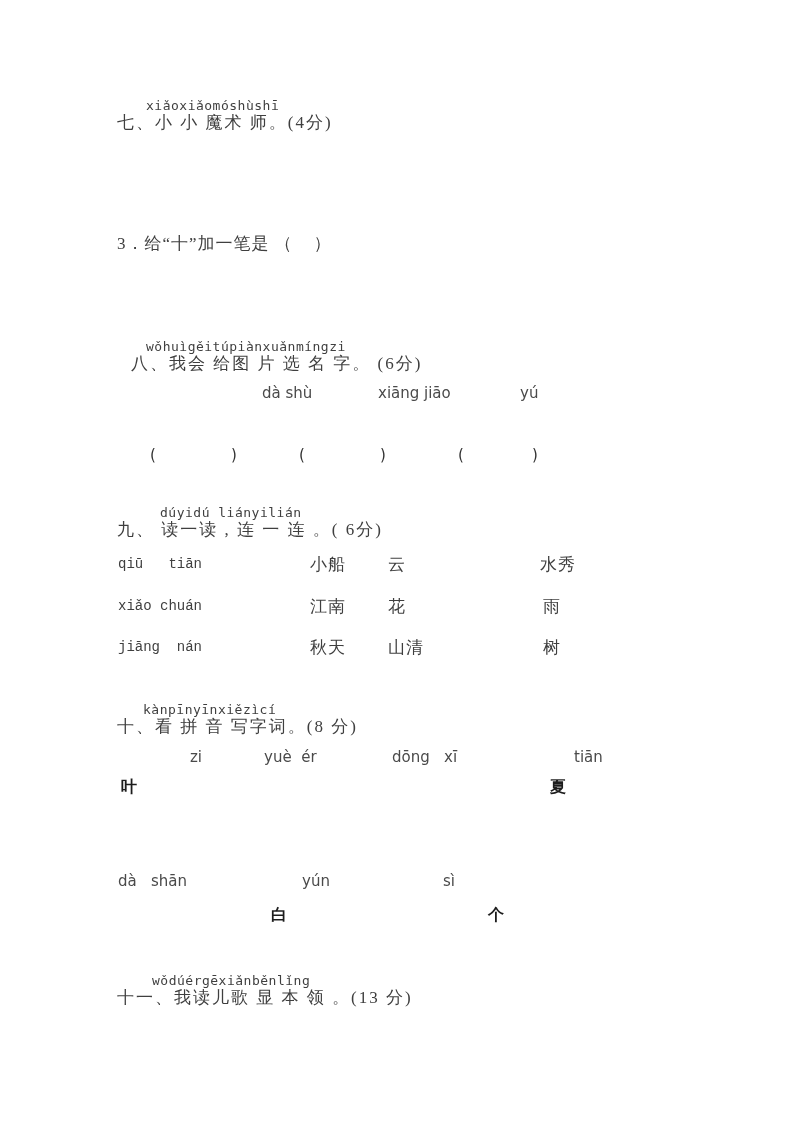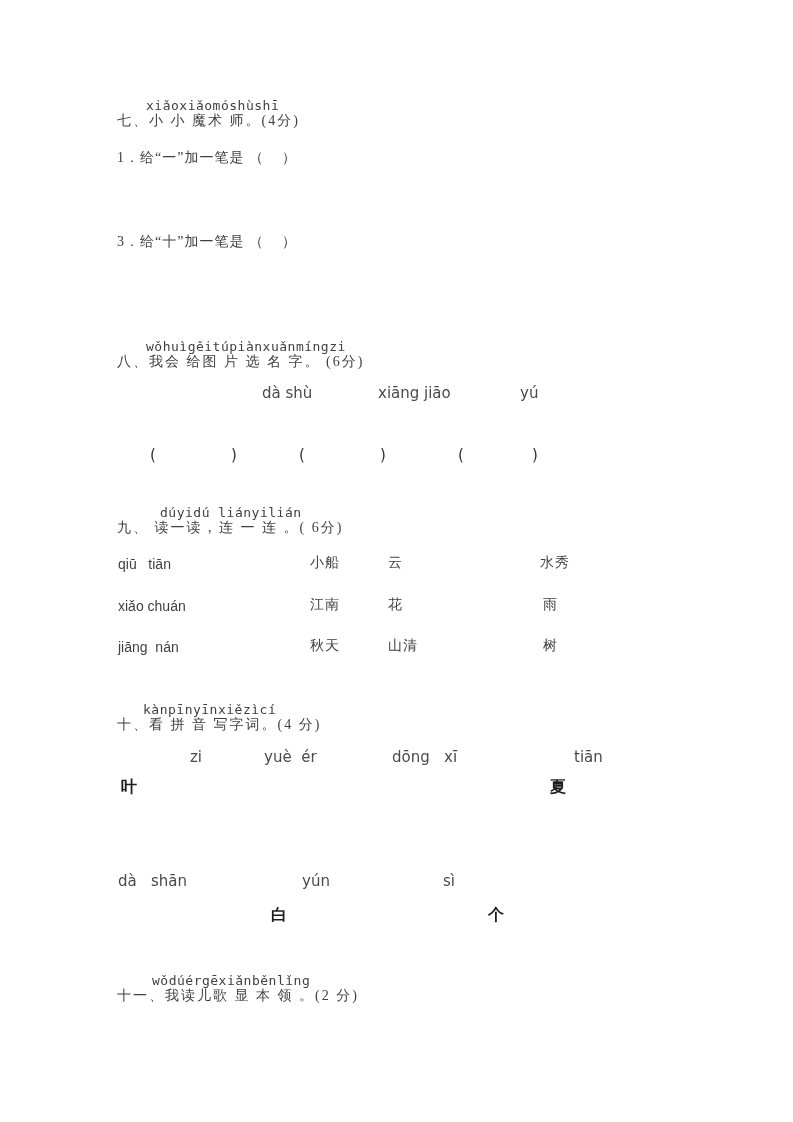--- a/index.html
+++ b/index.html
@@ -15,34 +15,34 @@
     overflow: hidden;
     font-family: "Liberation Serif", "DejaVu Serif", serif;
     text-align: center;
   }
   .abs {
     position: absolute;
     white-space: pre;
     color: #3f3f3f;
   }
   .cn {
-    font-size: 14px;
+    font-size: 17px;
     line-height: 1.3;
     letter-spacing: 1px;
     font-family: "Liberation Serif", "DejaVu Serif", serif;
   }
   .title { letter-spacing: 2px; }
   .pinyin-mono {
     font-size: 13px;
     font-family: "DejaVu Sans Mono", "Liberation Mono", monospace;
     letter-spacing: 0.5px;
   }
   .pinyin-mono-row {
     font-size: 14px;
-    font-family: Liberation Sans, sans-serif;
+    font-family: Liberation Mono, monospace;
   }
   .pinyin-sans {
     font-size: 15px;
     font-family: "DejaVu Sans", "Liberation Sans", sans-serif;
     color: #4a4a4a;
   }
   .answer {
     font-size: 16px;
     font-weight: bold;
     color: #1c1c1c;
@@ -54,25 +54,24 @@
     color: #333333;
   }
 </style>
 </head>
 <body>
 
 <div class="page">
 
   <div class="abs pinyin-mono" style="left:146px; top:98px">xiǎoxiǎomóshùshī</div>
   <div class="abs cn title" style="left:117px; top:112px">七、小 小 魔术 师。(4分)</div>
-  <div class="abs cn" style="left:117px; top:149px">1．给“一”加一笔是 （    ）</div>
   <div class="abs cn" style="left:117px; top:233px">3．给“十”加一笔是 （    ）</div>
 
   <div class="abs pinyin-mono" style="left:146px; top:339px">wǒhuìgěitúpiànxuǎnmíngzi</div>
-  <div class="abs cn title" style="left:117px; top:353px">八、我会 给图 片 选 名 字。 (6分)</div>
+  <div class="abs cn title" style="left:131px; top:353px">八、我会 给图 片 选 名 字。 (6分)</div>
   <div class="abs pinyin-sans" style="left:262px; top:384px">dà shù</div>
   <div class="abs pinyin-sans" style="left:378px; top:384px">xiāng jiāo</div>
   <div class="abs pinyin-sans" style="left:520px; top:384px">yú</div>
   <div class="abs paren" style="left:150px; top:446px">(</div>
   <div class="abs paren" style="left:231px; top:446px">)</div>
   <div class="abs paren" style="left:299px; top:446px">(</div>
   <div class="abs paren" style="left:380px; top:446px">)</div>
   <div class="abs paren" style="left:458px; top:446px">(</div>
   <div class="abs paren" style="left:532px; top:446px">)</div>
 
@@ -88,31 +87,31 @@
   <div class="abs cn" style="left:310px; top:596px">江南</div>
   <div class="abs cn" style="left:388px; top:596px">花</div>
   <div class="abs cn" style="left:543px; top:596px">雨</div>
 
   <div class="abs pinyin-mono-row" style="left:118px; top:639px">jiāng  nán</div>
   <div class="abs cn" style="left:310px; top:637px">秋天</div>
   <div class="abs cn" style="left:388px; top:637px">山清</div>
   <div class="abs cn" style="left:543px; top:637px">树</div>
 
   <div class="abs pinyin-mono" style="left:143px; top:702px">kànpīnyīnxiězìcí</div>
-  <div class="abs cn title" style="left:117px; top:716px">十、看 拼 音 写字词。(4 分)</div>
+  <div class="abs cn title" style="left:117px; top:716px">十、看 拼 音 写字词。(8 分)</div>
 
   <div class="abs pinyin-sans" style="left:190px; top:748px">zi</div>
   <div class="abs pinyin-sans" style="left:264px; top:748px">yuè  ér</div>
   <div class="abs pinyin-sans" style="left:392px; top:748px">dōng   xī</div>
   <div class="abs pinyin-sans" style="left:574px; top:748px">tiān</div>
   <div class="abs cn answer" style="left:121px; top:777px">叶</div>
   <div class="abs cn answer" style="left:550px; top:777px">夏</div>
 
   <div class="abs pinyin-sans" style="left:118px; top:872px">dà   shān</div>
   <div class="abs pinyin-sans" style="left:302px; top:872px">yún</div>
   <div class="abs pinyin-sans" style="left:443px; top:872px">sì</div>
   <div class="abs cn answer" style="left:271px; top:905px">白</div>
   <div class="abs cn answer" style="left:488px; top:905px">个</div>
 
   <div class="abs pinyin-mono" style="left:152px; top:973px">wǒdúérgēxiǎnběnlǐng</div>
-  <div class="abs cn title" style="left:117px; top:987px">十一、我读儿歌 显 本 领 。(2 分)</div>
+  <div class="abs cn title" style="left:117px; top:987px">十一、我读儿歌 显 本 领 。(13 分)</div>
 
 </div>
 
 </body></html>

